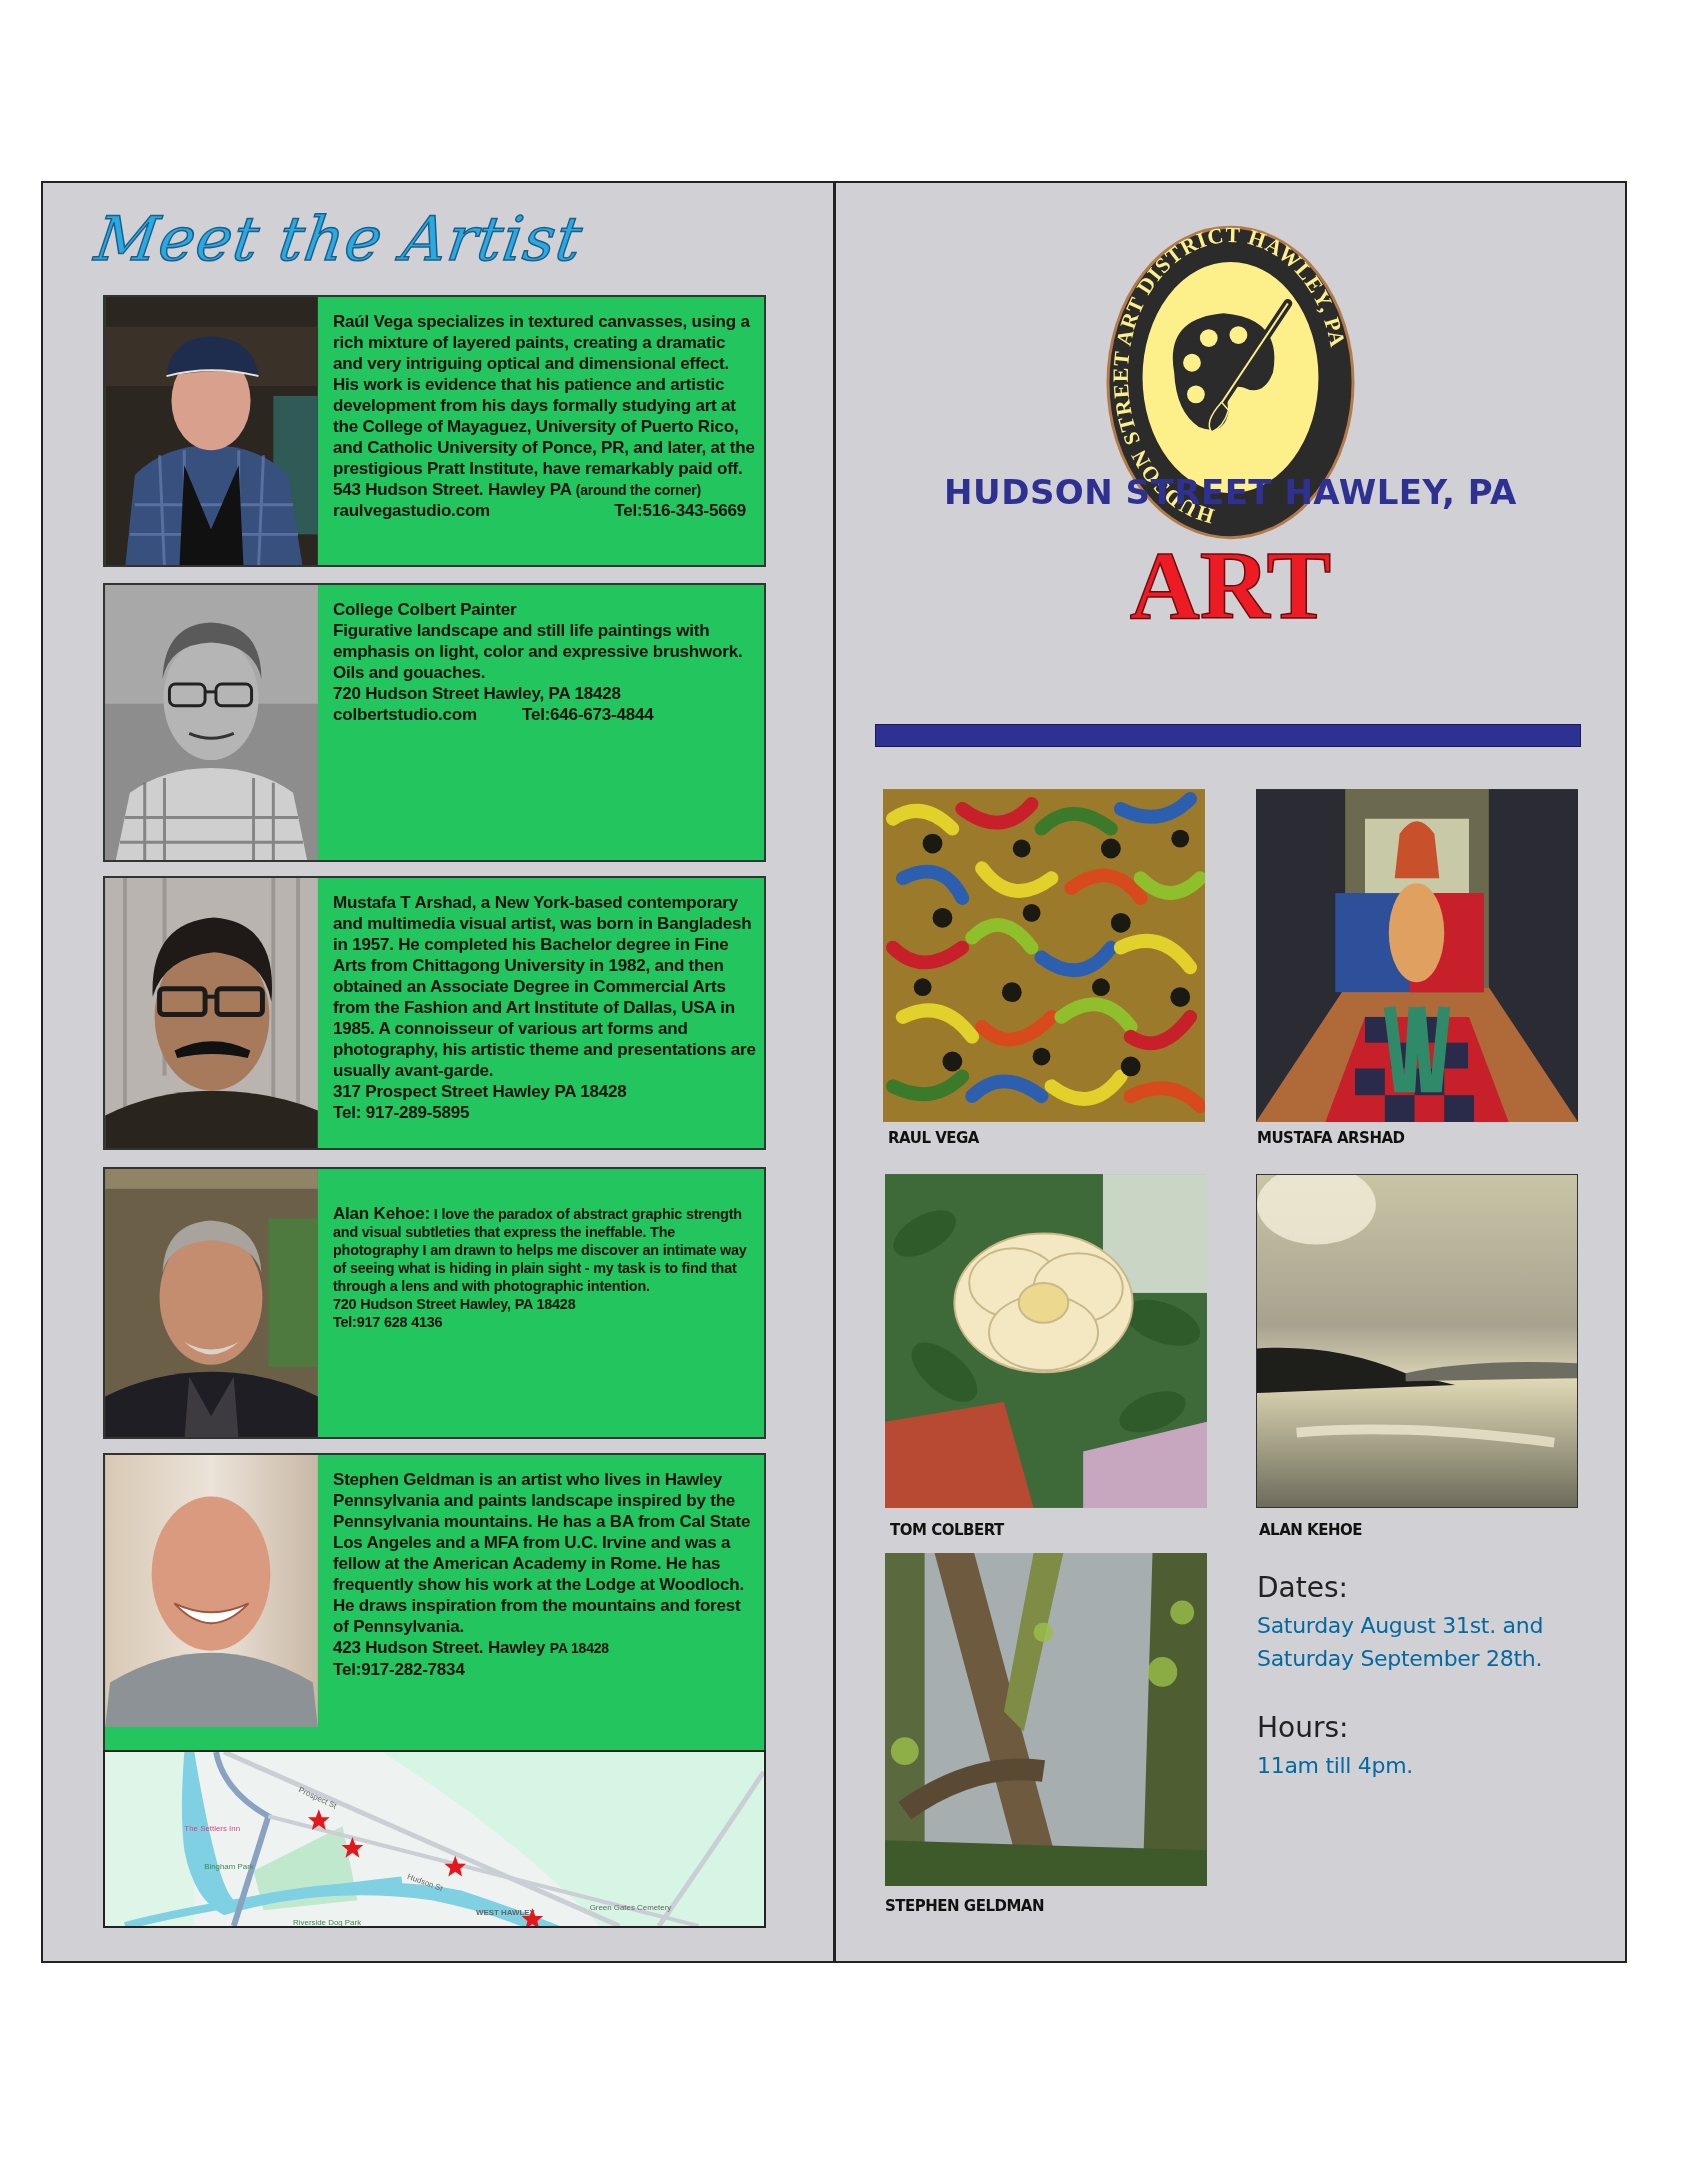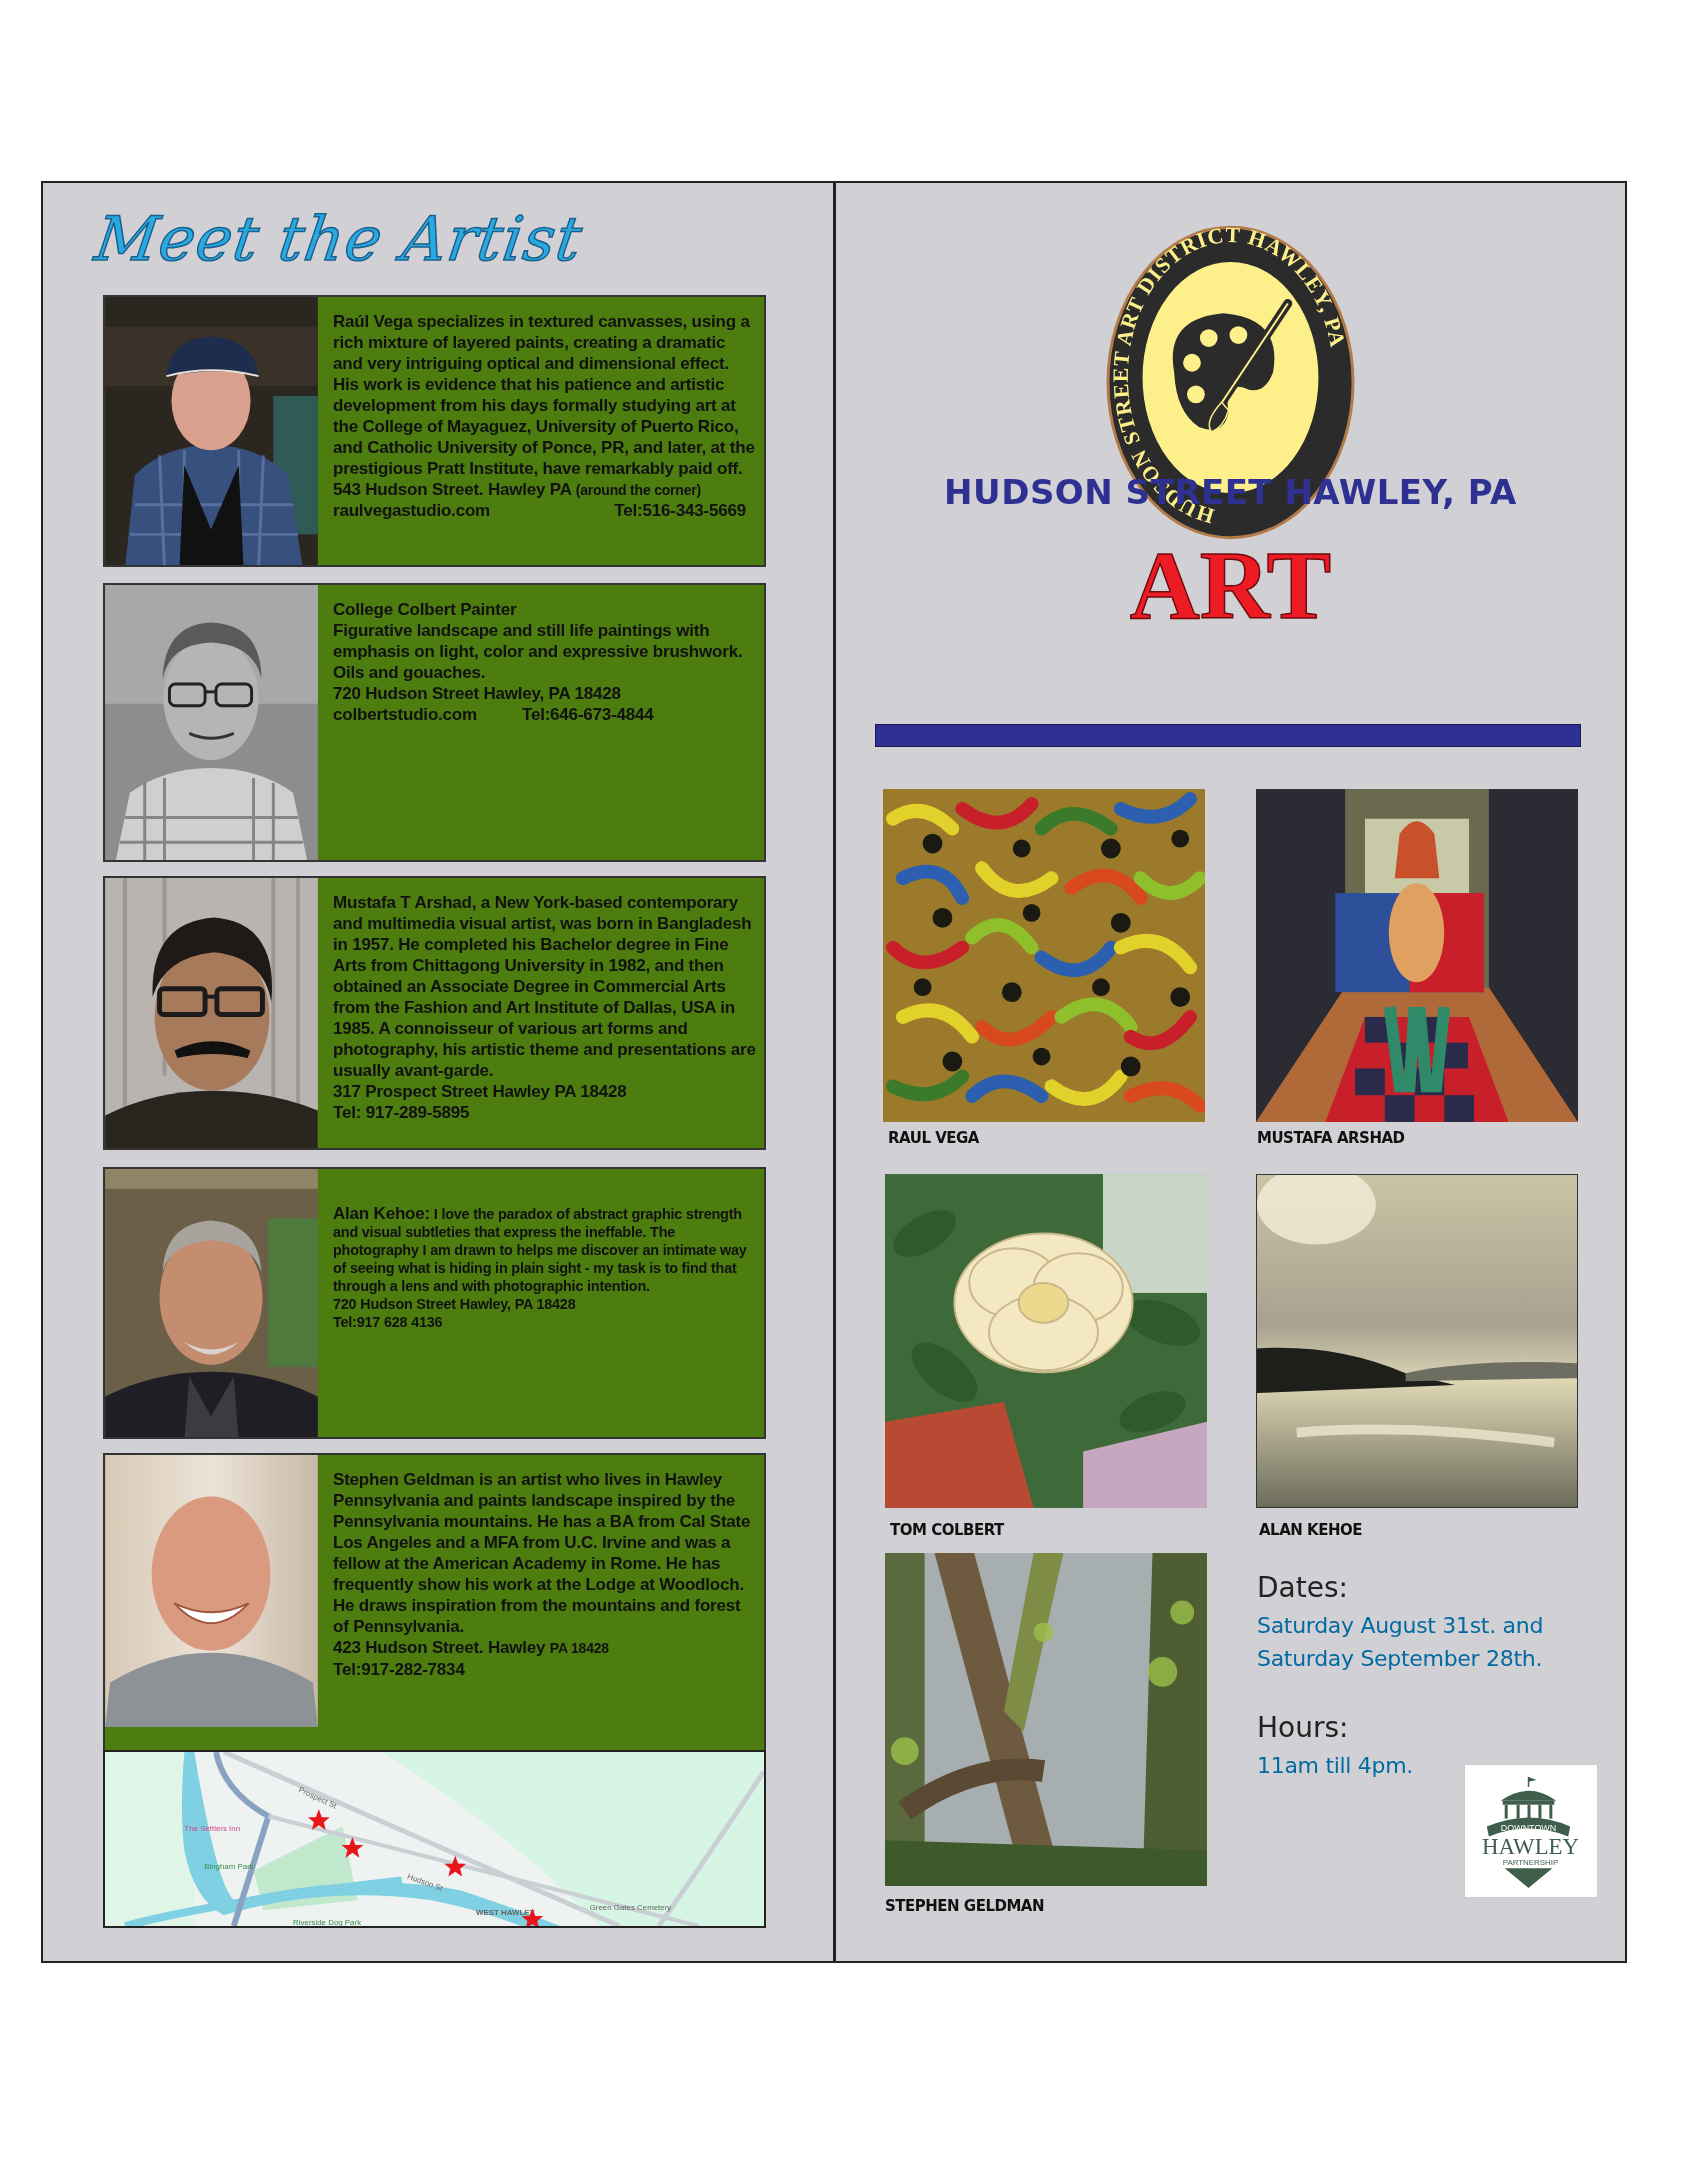--- a/index.html
+++ b/index.html
@@ -1,21 +1,21 @@
 <!DOCTYPE html>
 <html><head>
 <meta charset="utf-8">
 <style>
   html, body { margin:0; padding:0; }
   body { width:1683px; height:2178px; background:#ffffff; position:relative; overflow:hidden; font-family:"Liberation Sans", sans-serif; }
   .panel { position:absolute; background:#d1d1d5; border:2px solid #222; box-sizing:border-box; }
   #left-panel { left:41px; top:181px; width:794px; height:1782px; }
   #right-panel { left:834px; top:181px; width:793px; height:1782px; }
   .meet-title { position:absolute; left:0; width:100%; top:20px; text-align:center; font-family:"DejaVu Serif", serif; font-style:italic; font-size:61px; color:#29a9e1; -webkit-text-stroke:1.5px #1c5f8a; letter-spacing:1px; transform:translateX(-99px) skewX(-8deg); }
-  .card { position:absolute; left:60px; width:663px; border:2px solid #333; box-sizing:border-box; background:#4d7c0f; }
+  .card { position:absolute; left:60px; width:663px; border:2px solid #333; box-sizing:border-box; background:#22c55e; }
   .card .photo { position:absolute; left:0; top:0; bottom:0; width:213px; overflow:hidden; }
   .card .bio { position:absolute; left:228px; right:8px; top:14px; font-size:17px; line-height:21px; color:#111; font-weight:bold; letter-spacing:-0.2px; }
   .card .bio .small { font-size:14px; line-height:17px; }
   .bio .row { display:flex; justify-content:space-between; padding-right:10px; }
   .map { position:absolute; left:60px; top:1567px; width:663px; height:178px; border:2px solid #222; box-sizing:border-box; overflow:hidden; background:#e6f5ec; }
   .logo-wrap { position:absolute; left:269px; top:41px; width:251px; height:317px; }
   .tagline { position:absolute; left:0; width:100%; top:289px; text-align:center; font-family:"DejaVu Sans", sans-serif; font-weight:bold; font-size:34px; color:#2e3192; letter-spacing:0.5px; }
   .big-title { position:absolute; left:0; width:100%; text-align:center; font-family:"Liberation Serif", serif; font-weight:bold; color:#ed1c24; -webkit-text-stroke:1.5px #6b0b0e; line-height:1; }
   .t1 { top:354px; font-size:97px; }
   .t2 { top:441px; font-size:97px; letter-spacing:1px; }
@@ -342,34 +342,14 @@
     </svg>
   </div>
   <div class="caption" style="left:49px;top:1714px;">STEPHEN GELDMAN</div>
 
   <div class="info-head" style="top:1388px;">Dates:</div>
   <div class="info-text" style="top:1426px;">Saturday August 31st. and</div>
   <div class="info-text" style="top:1459px;">Saturday September 28th.</div>
   <div class="info-head" style="top:1528px;">Hours:</div>
   <div class="info-text" style="top:1566px;">11am till 4pm.</div>
 
-  <div class="hawley-logo">
-    <svg width="132" height="132" viewBox="0 0 133 133">
-      <g fill="#3f5e4c">
-        <path d="M64 12 L64 22" stroke="#3f5e4c" stroke-width="1.5"></path>
-        <path d="M64 12 L72 15 L64 17 Z"></path>
-        <path d="M36 36 Q64 16 92 36 Z"></path>
-        <rect x="38" y="36" width="52" height="4"></rect>
-        <rect x="40" y="40" width="3" height="14"></rect>
-          <rect x="52" y="40" width="3" height="14"></rect>
-          <rect x="63" y="40" width="3" height="14"></rect>
-          <rect x="74" y="40" width="3" height="14"></rect>
-          <rect x="85" y="40" width="3" height="14"></rect>
-        <path d="M22 62 Q64 44 106 62 L104 72 Q64 56 24 72 Z"></path>
-        <path d="M40 104 L88 104 L64 124 Z"></path>
-      </g>
-      <text x="64" y="66" text-anchor="middle" font-family="Liberation Sans, sans-serif" font-size="9" fill="#fff">DOWNTOWN</text>
-      <text x="66" y="90" text-anchor="middle" font-family="Liberation Serif, serif" font-size="23" fill="#3f5e4c">HAWLEY</text>
-      <text x="66" y="101" text-anchor="middle" font-family="Liberation Sans, sans-serif" font-size="8" fill="#3f5e4c">PARTNERSHIP</text>
-    </svg>
-  </div>
 </div>
 
 
 </body></html>

